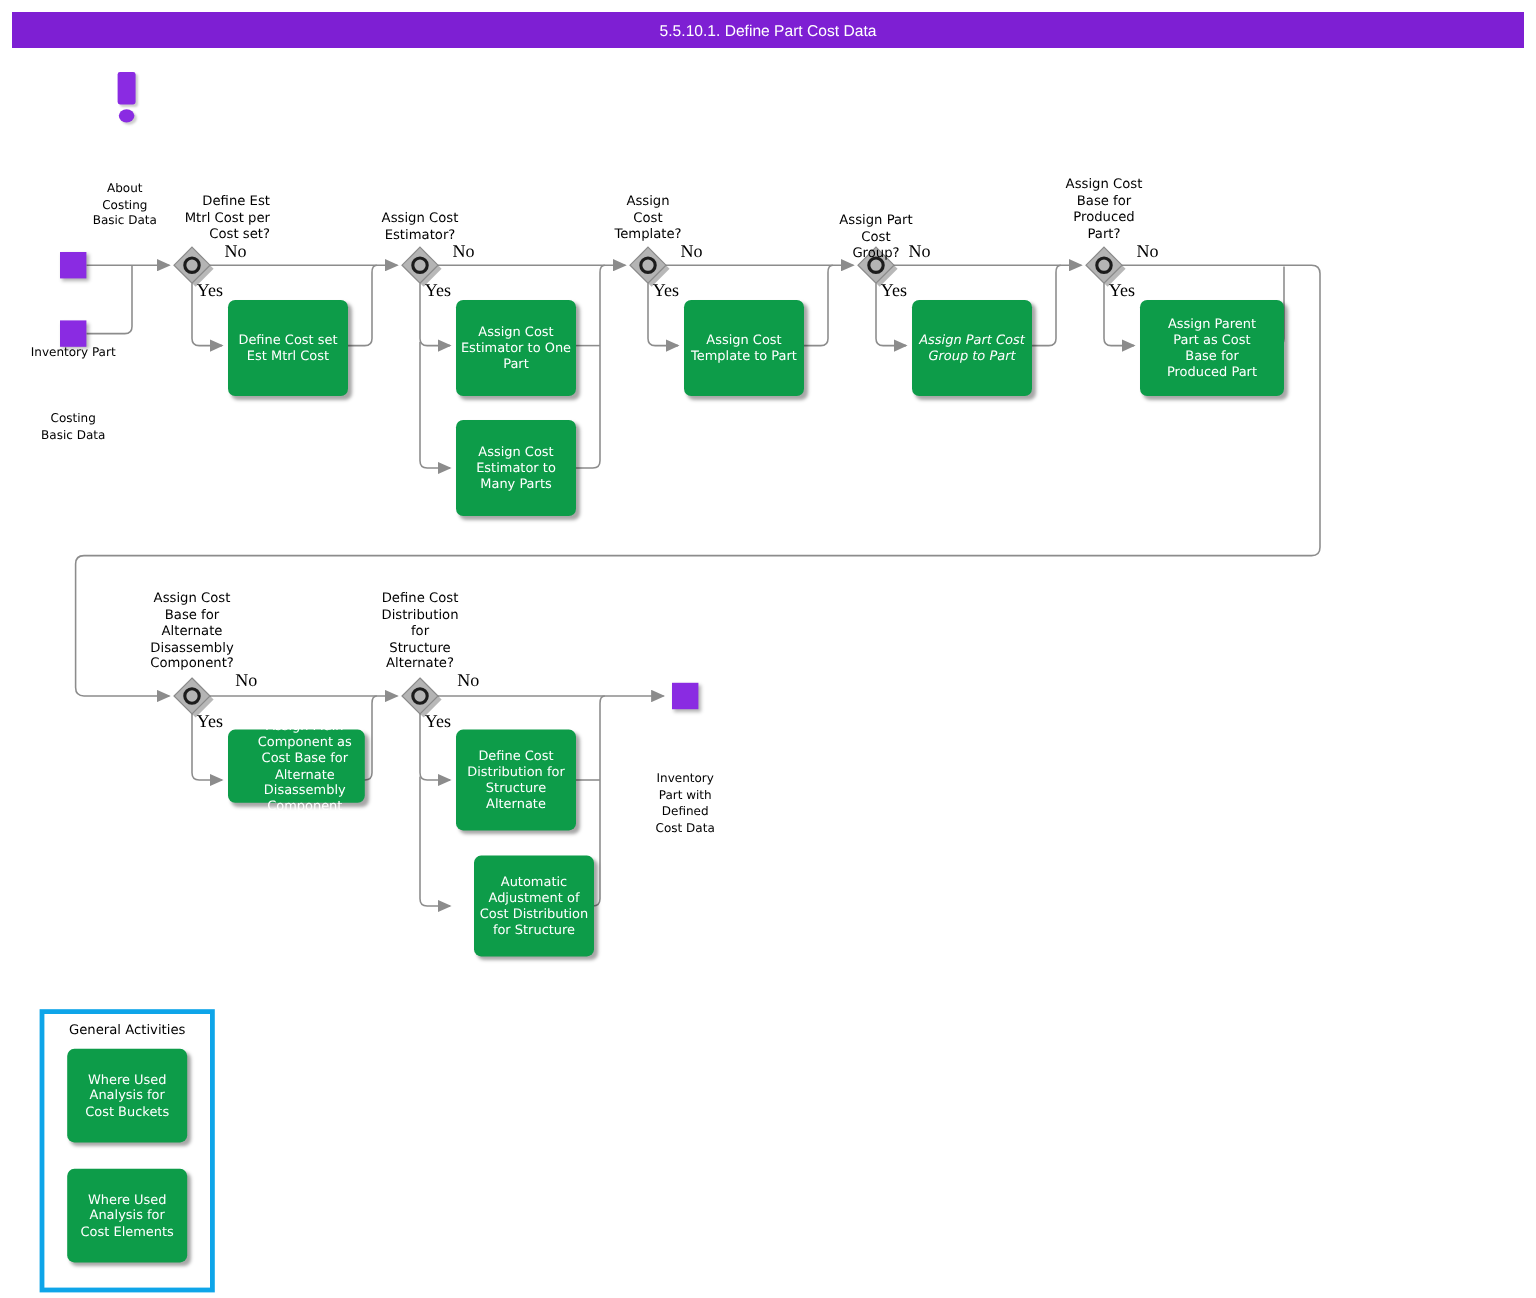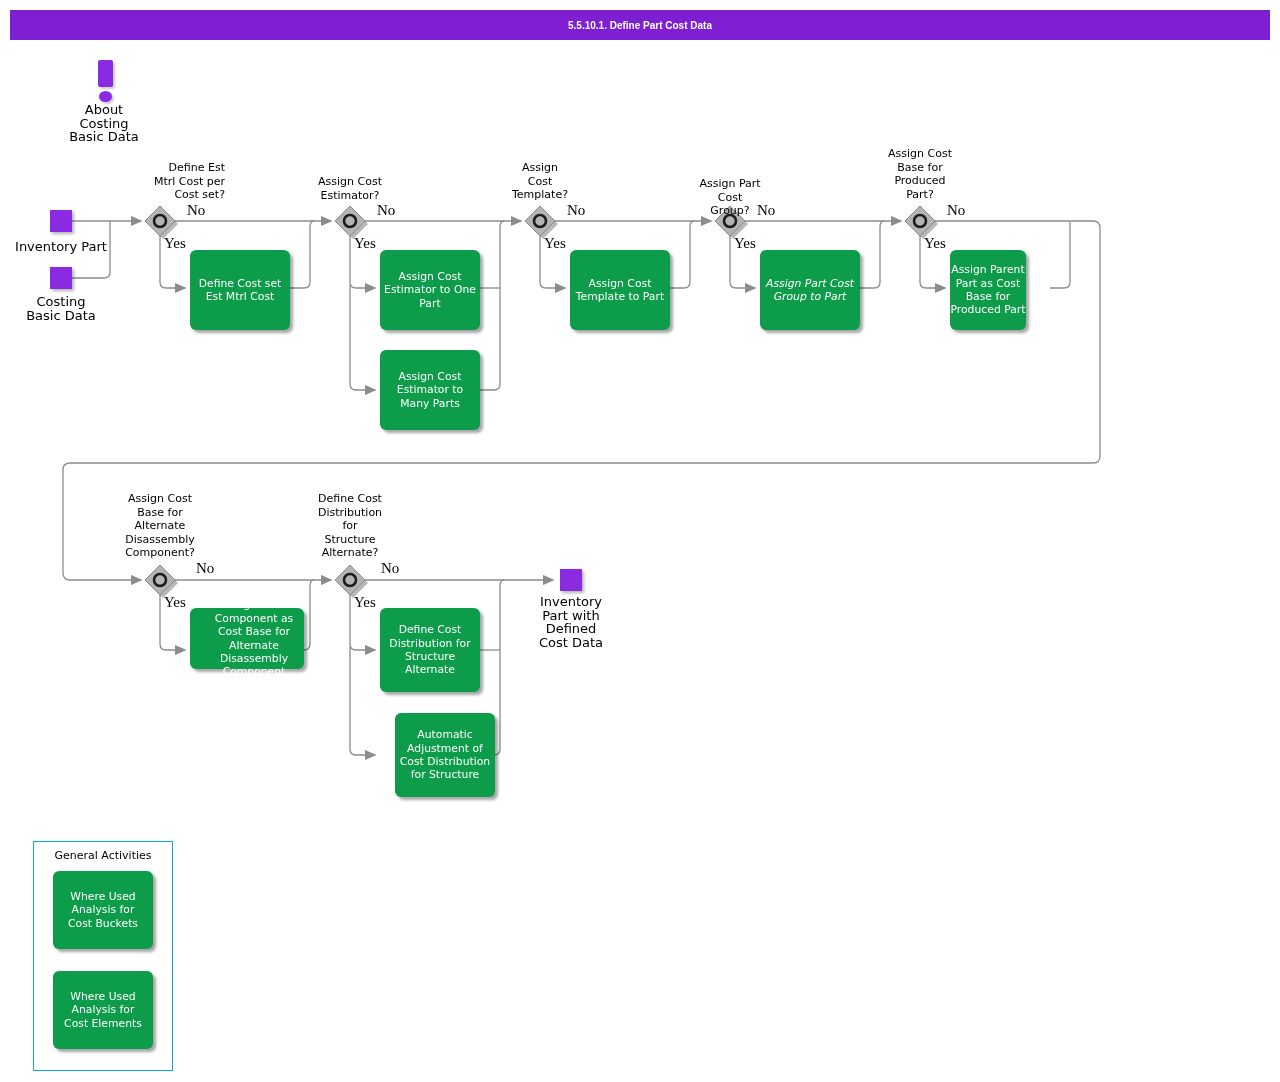--- a/index.html
+++ b/index.html
@@ -5,29 +5,29 @@
   html,body{margin:0;padding:0;}
   body{
     width:1280px;height:1082px;position:relative;background:#ffffff;
     font-family:"DejaVu Sans",sans-serif;color:#000;overflow:hidden;
   }
   .banner{
     position:absolute;left:10px;top:10px;width:1260px;height:30px;
     background:#7E1FD3;display:flex;align-items:center;justify-content:center;
   }
   .banner span{
-    color:#fff;font-family:"Liberation Sans",sans-serif;font-weight:bold;font-size:10px;
+    color:#fff;font-family:"Liberation Sans",sans-serif;font-weight:normal;font-size:13px;
   }
   svg.wires{position:absolute;left:0;top:0;}
   .pnode{
     position:absolute;width:22px;height:22px;background:#8A2BE2;
     box-shadow:2px 2px 3px rgba(0,0,0,.3);cursor:pointer;
   }
   .lbl{
-    position:absolute;text-align:center;font-size:13px;line-height:13.5px;white-space:pre-line;
+    position:absolute;text-align:center;font-size:10px;line-height:13.5px;white-space:pre-line;margin-top:48px;
   }
   .qlabel{
     position:absolute;width:130px;text-align:center;font-size:11px;line-height:13.5px;white-space:pre-line;
   }
   .branch{position:absolute;font-size:15px;line-height:13px;font-family:Liberation Serif, serif;}
   .activity{
     position:absolute;background:#0D9C49;border-radius:6px;color:#fff;
     display:flex;align-items:center;justify-content:center;text-align:center;
     font-size:10.8px;line-height:13.4px;white-space:pre-line;
     box-shadow:3px 3px 3px rgba(0,0,0,.35);cursor:pointer;
@@ -35,21 +35,21 @@
   .excl-bar{
     position:absolute;left:98px;top:60px;width:15px;height:27px;background:#8A2BE2;
     border-radius:2px;box-shadow:2px 2px 2px rgba(0,0,0,.2);cursor:pointer;
   }
   .excl-dot{
     position:absolute;left:99px;top:91px;width:13px;height:11px;background:#8A2BE2;
     border-radius:50%;box-shadow:2px 2px 2px rgba(0,0,0,.2);cursor:pointer;
   }
   .panel{
     position:absolute;left:33px;top:841px;width:138px;height:228px;
-    border:1px solid #0ea5e9;background:#fff;
+    border:4px solid #0ea5e9;background:#fff;
   }
   .panel-title{
     position:absolute;left:0;top:7px;width:100%;text-align:center;font-size:11px;
   }
 </style>
 </head>
 <body>
 
 <div class="banner">
   <span>5.5.10.1. Define Part Cost Data</span>
@@ -201,21 +201,21 @@
 <div class="activity" style="left:380px;top:250px;width:100px;height:80px;">Assign Cost
 Estimator to One
 Part</div>
 <div class="activity" style="left:380px;top:350px;width:100px;height:80px;">Assign Cost
 Estimator to
 Many Parts</div>
 <div class="activity" style="left:570px;top:250px;width:100px;height:80px;">Assign Cost
 Template to Part</div>
 <div class="activity" style="left:760px;top:250px;width:100px;height:80px;font-style:italic;">Assign Part Cost
 Group to Part</div>
-<div class="activity" style="left:950px;top:250px;width:76px;height:80px;">Assign Parent
+<div class="activity" style="left:950px;top:250px;width:120px;height:80px;">Assign Parent
 Part as Cost
 Base for
 Produced Part</div>
 
 <div class="activity" style="left:190px;top:608px;width:100px;height:61px;padding-left:14px;">Assign Main
 Component as
 Cost Base for
 Alternate
 Disassembly
 Component</div>

